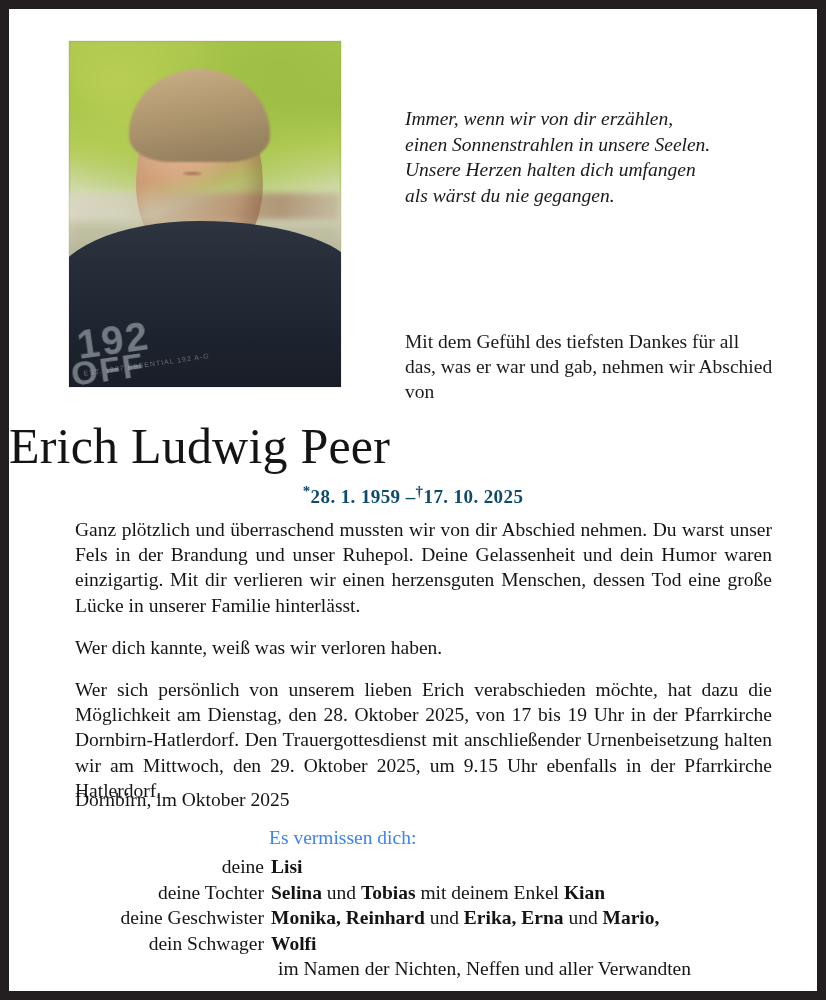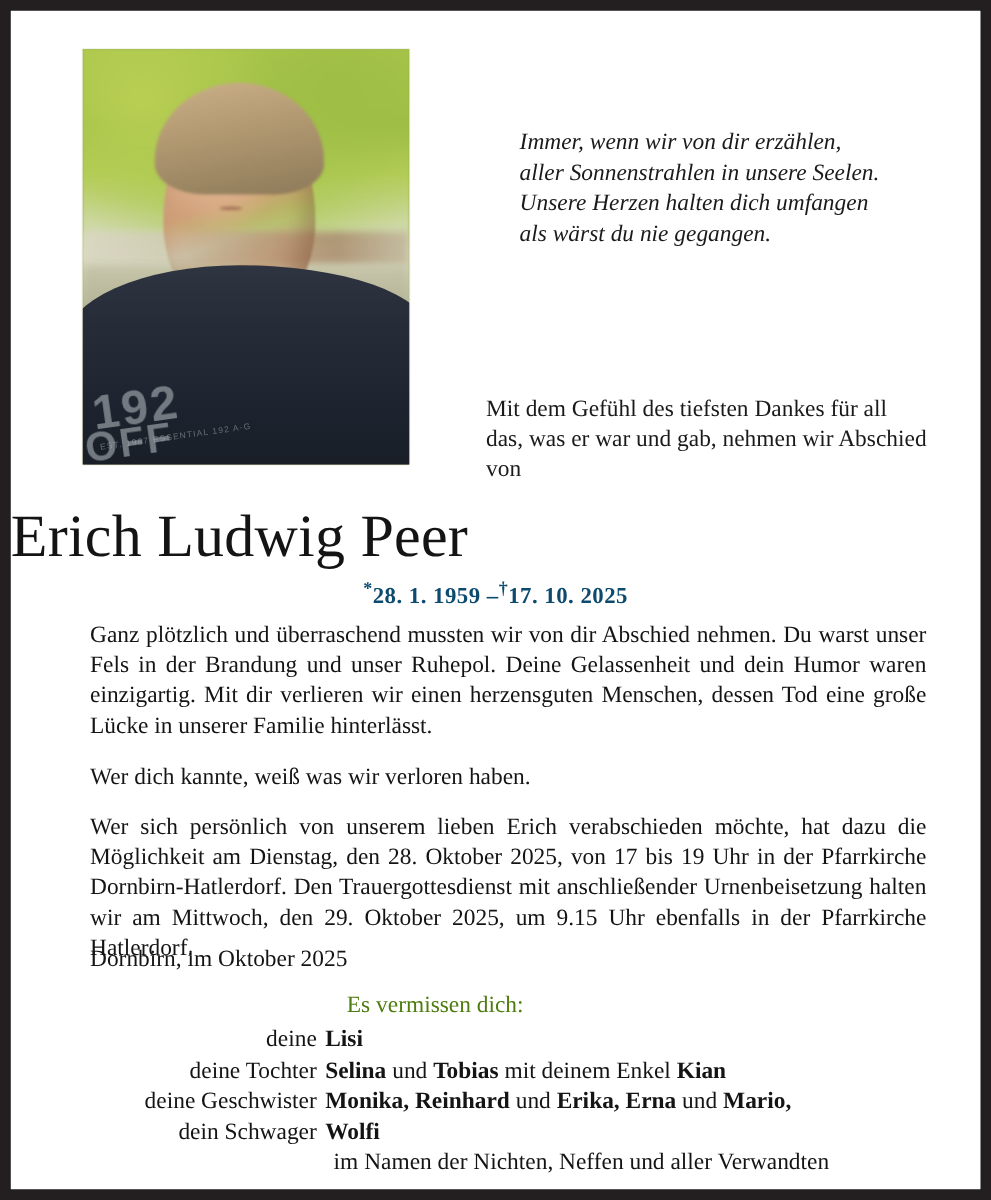--- a/index.html
+++ b/index.html
@@ -205,21 +205,21 @@
     top: 97px;
     width: 364px;
   }
   .poem {
     font-style: italic;
     font-size: 19.5px;
     line-height: 25.5px;
     color: #1a1a1a;
     margin: 0;
   }
-  .poem div { white-space: nowrap; margin-left: 28px; }
+  .poem div { white-space: nowrap; }
 
   .lead {
     position: absolute;
     left: 396px;
     top: 320px;
     width: 368px;
     font-size: 19.5px;
     line-height: 25px;
     color: #1a1a1a;
   }
@@ -269,24 +269,24 @@
     top: 778px;
     font-size: 19.5px;
     line-height: 25px;
     color: #141414;
   }
   .placeline b { font-weight: 400; }
 
   
   .mourn-head {
     position: absolute;
-    left: 280px;
+    left: 260px;
     top: 818px;
     font-size: 19.5px;
-    color: #4d7c0f;
+    color: #3b82f6;
   }
   .mourners {
     position: absolute;
     left: 66px;
     top: 845px;
     width: 700px;
     font-size: 19.5px;
     line-height: 25.5px;
     color: #141414;
   }
@@ -334,21 +334,21 @@
           <div class="ph-shirt-g1">192</div>
           <div class="ph-shirt-small">EST. 1987 ESSENTIAL 192 A-G</div>
           <div class="ph-shirt-g2">OFF</div>
         </div>
       </div>
     </div>
 
     <div class="rightcol">
       <div class="poem">
         <div>Immer, wenn wir von dir erzählen,</div>
-        <div>aller Sonnenstrahlen in unsere Seelen.</div>
+        <div>einen Sonnenstrahlen in unsere Seelen.</div>
         <div>Unsere Herzen halten dich umfangen</div>
         <div>als wärst du nie gegangen.</div>
       </div>
     </div>
 
     <div class="lead">Mit dem Gefühl des tiefsten Dankes für all das, was er war und gab, nehmen wir Abschied von</div>
 
     <div class="name">Erich Ludwig Peer</div>
 
     <div class="dates">

